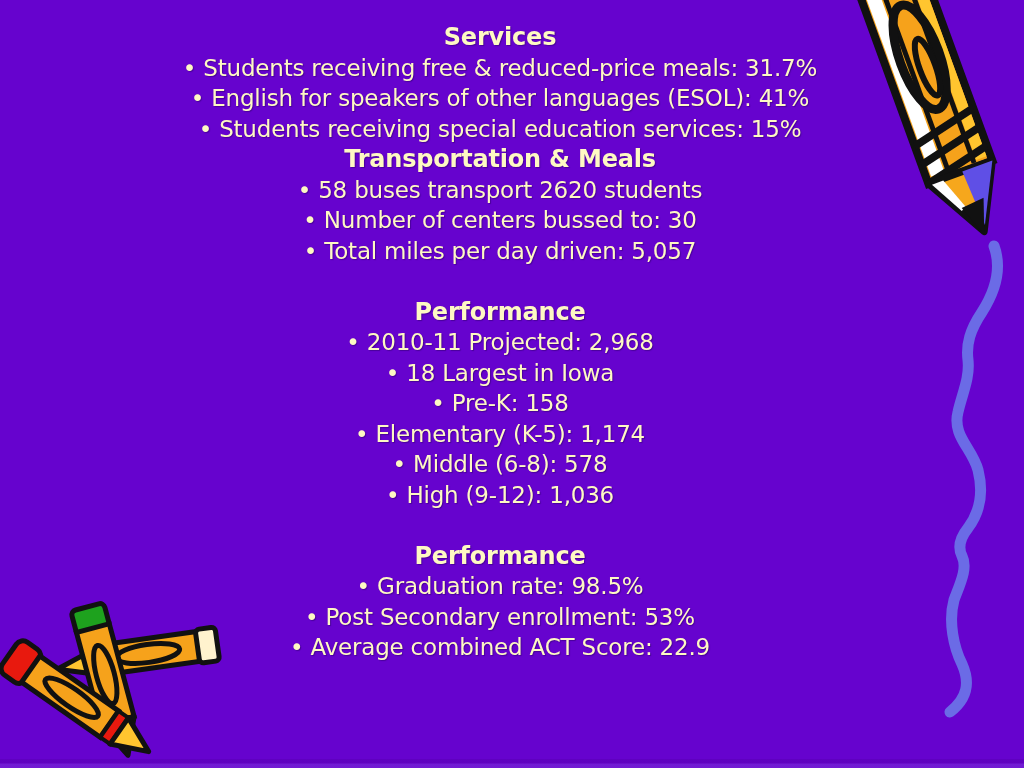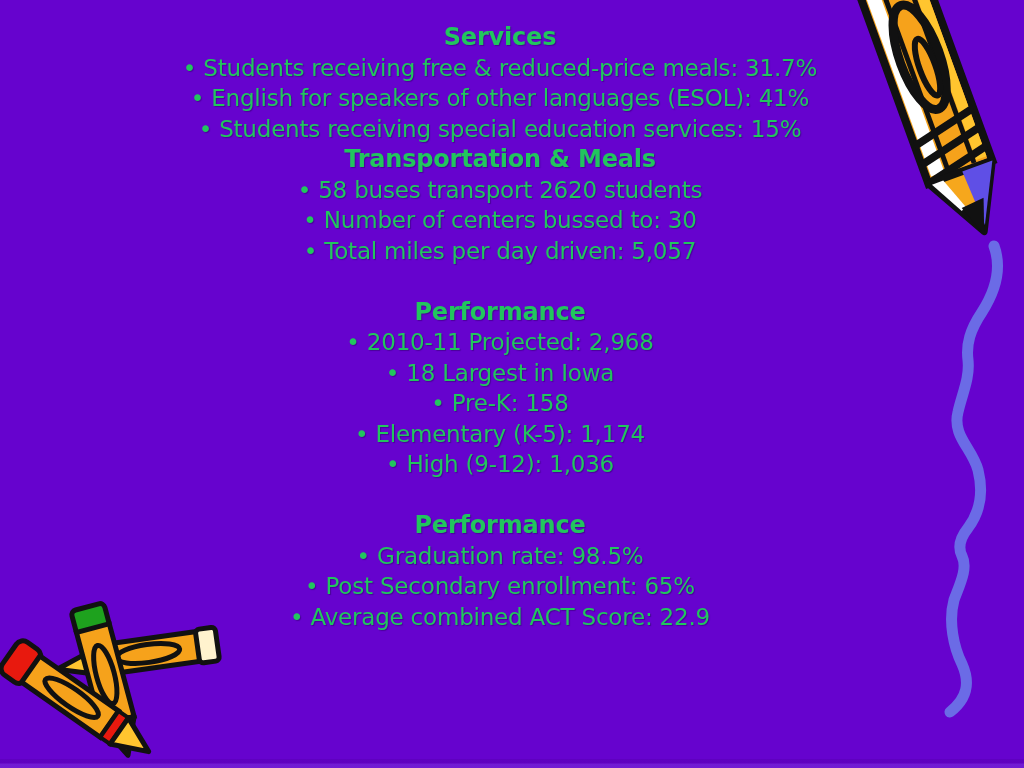--- a/index.html
+++ b/index.html
@@ -5,21 +5,21 @@
   html, body { margin:0; padding:0; }
   body {
     width:1024px; height:768px; overflow:hidden; position:relative;
     background:#6603CE;
     font-family:"DejaVu Sans", "Liberation Sans", sans-serif;
   }
   .slide { position:absolute; inset:0; }
   .deco-layer { position:absolute; inset:0; z-index:1; pointer-events:none; }
   .text-block {
     position:absolute; top:22px; left:0; width:1000px; z-index:2;
-    text-align:center; color:#22c55e;
+    text-align:center; color:#fef9c3;
     font-size:23px; line-height:30.5px; letter-spacing:-0.2px;
     text-shadow:1px 1px 1px rgba(40,0,90,0.45);
   }
   .line { height:30.5px; white-space:nowrap; }
   .heading { font-weight:bold; font-size:24px; }
   .bold { font-weight:normal; }
   .spacer { height:30.5px; }
   .bottom-edge {
     position:absolute; left:0; right:0; bottom:0; height:9px; z-index:3;
     background:linear-gradient(#5A00B4 0 45%, #7B2FD8 55% 100%);
@@ -106,25 +106,26 @@
     <div class="line">• Number of centers bussed to: 30</div>
     <div class="line">• Total miles per day driven: 5,057</div>
 
     <div class="spacer"></div>
 
     <div class="line heading">Performance</div>
     <div class="line bold">• 2010-11 Projected:  2,968</div>
     <div class="line">• 18 Largest in Iowa</div>
     <div class="line">• Pre-K: 158</div>
     <div class="line">• Elementary (K-5): 1,174</div>
+    <div class="line">• Middle (6-8): 578</div>
     <div class="line">• High (9-12): 1,036</div>
 
     <div class="spacer"></div>
 
     <div class="line heading">Performance</div>
     <div class="line">• Graduation rate: 98.5%</div>
-    <div class="line">• Post Secondary enrollment: 65%</div>
+    <div class="line">• Post Secondary enrollment: 53%</div>
     <div class="line">• Average combined ACT Score: 22.9</div>
 
   </div>
 
   <div class="bottom-edge"></div>
 </div>
 
 </body></html>

